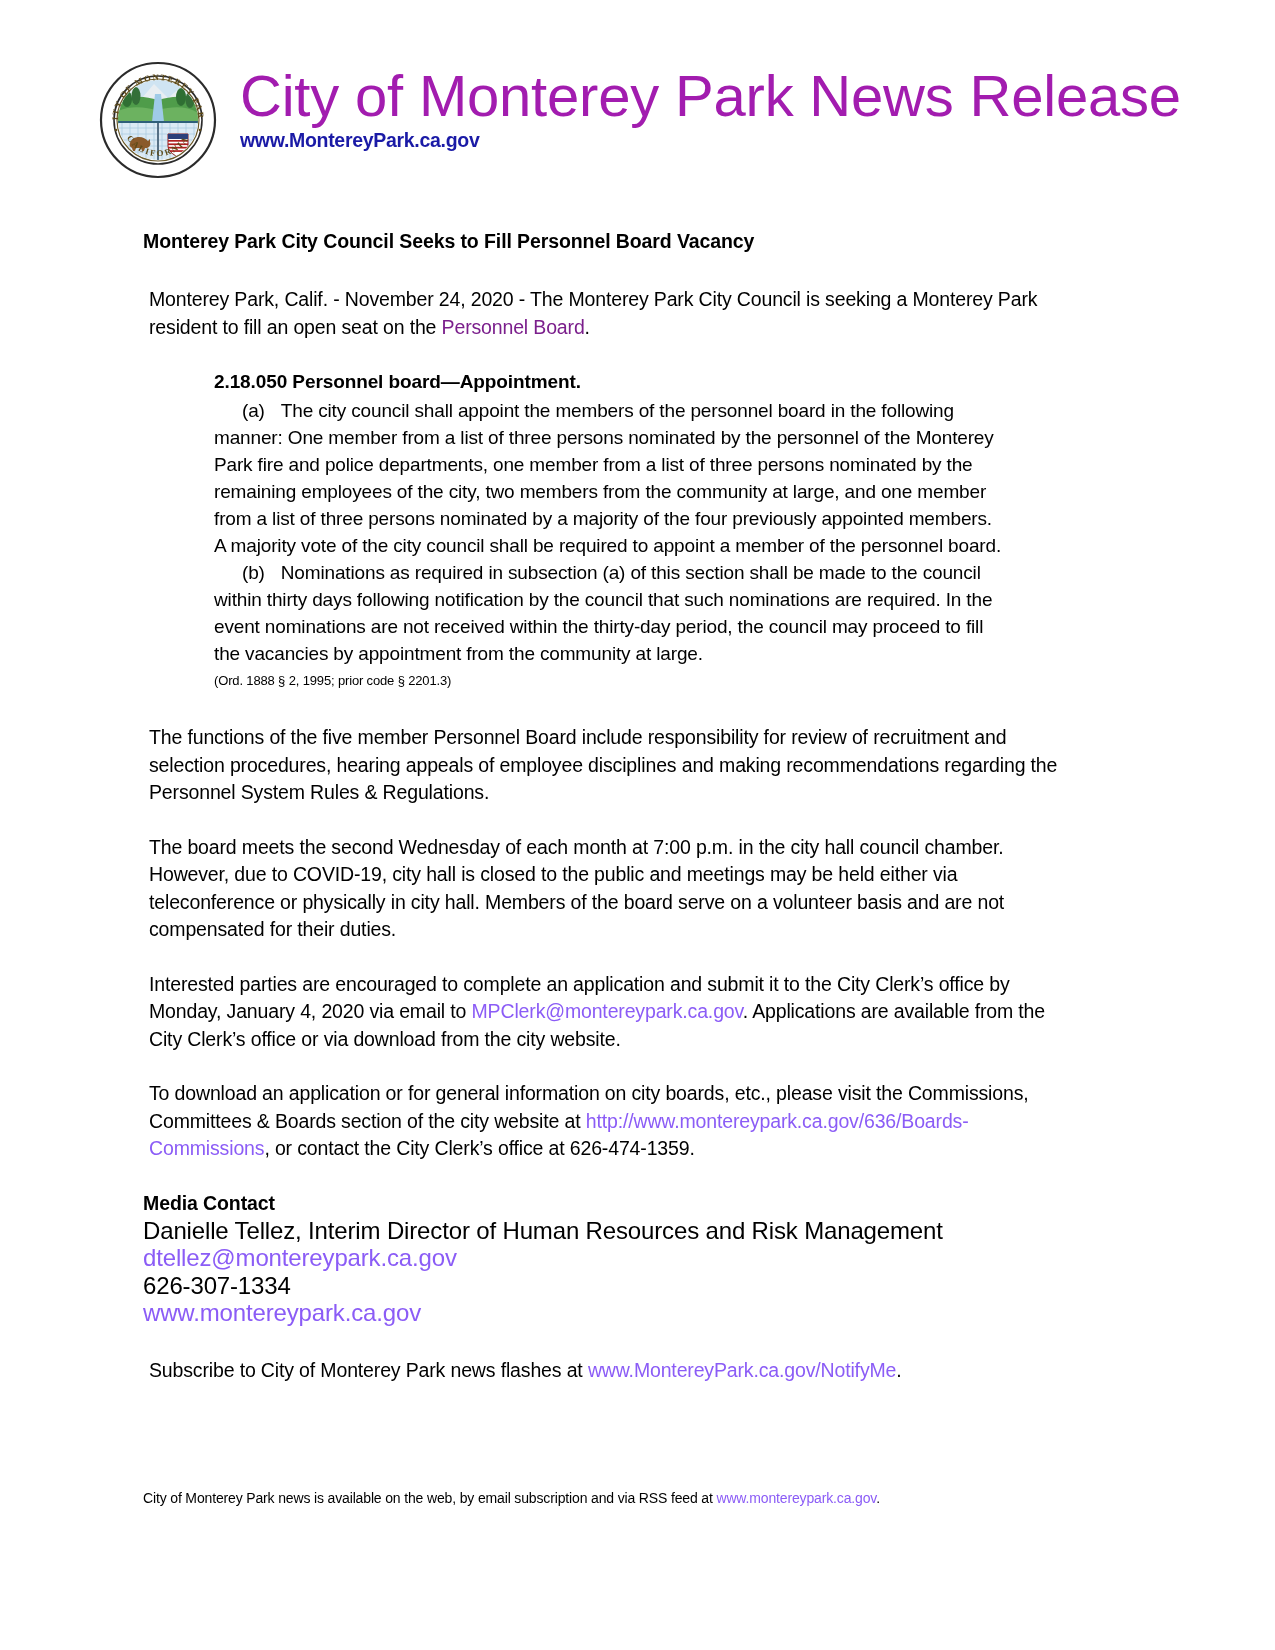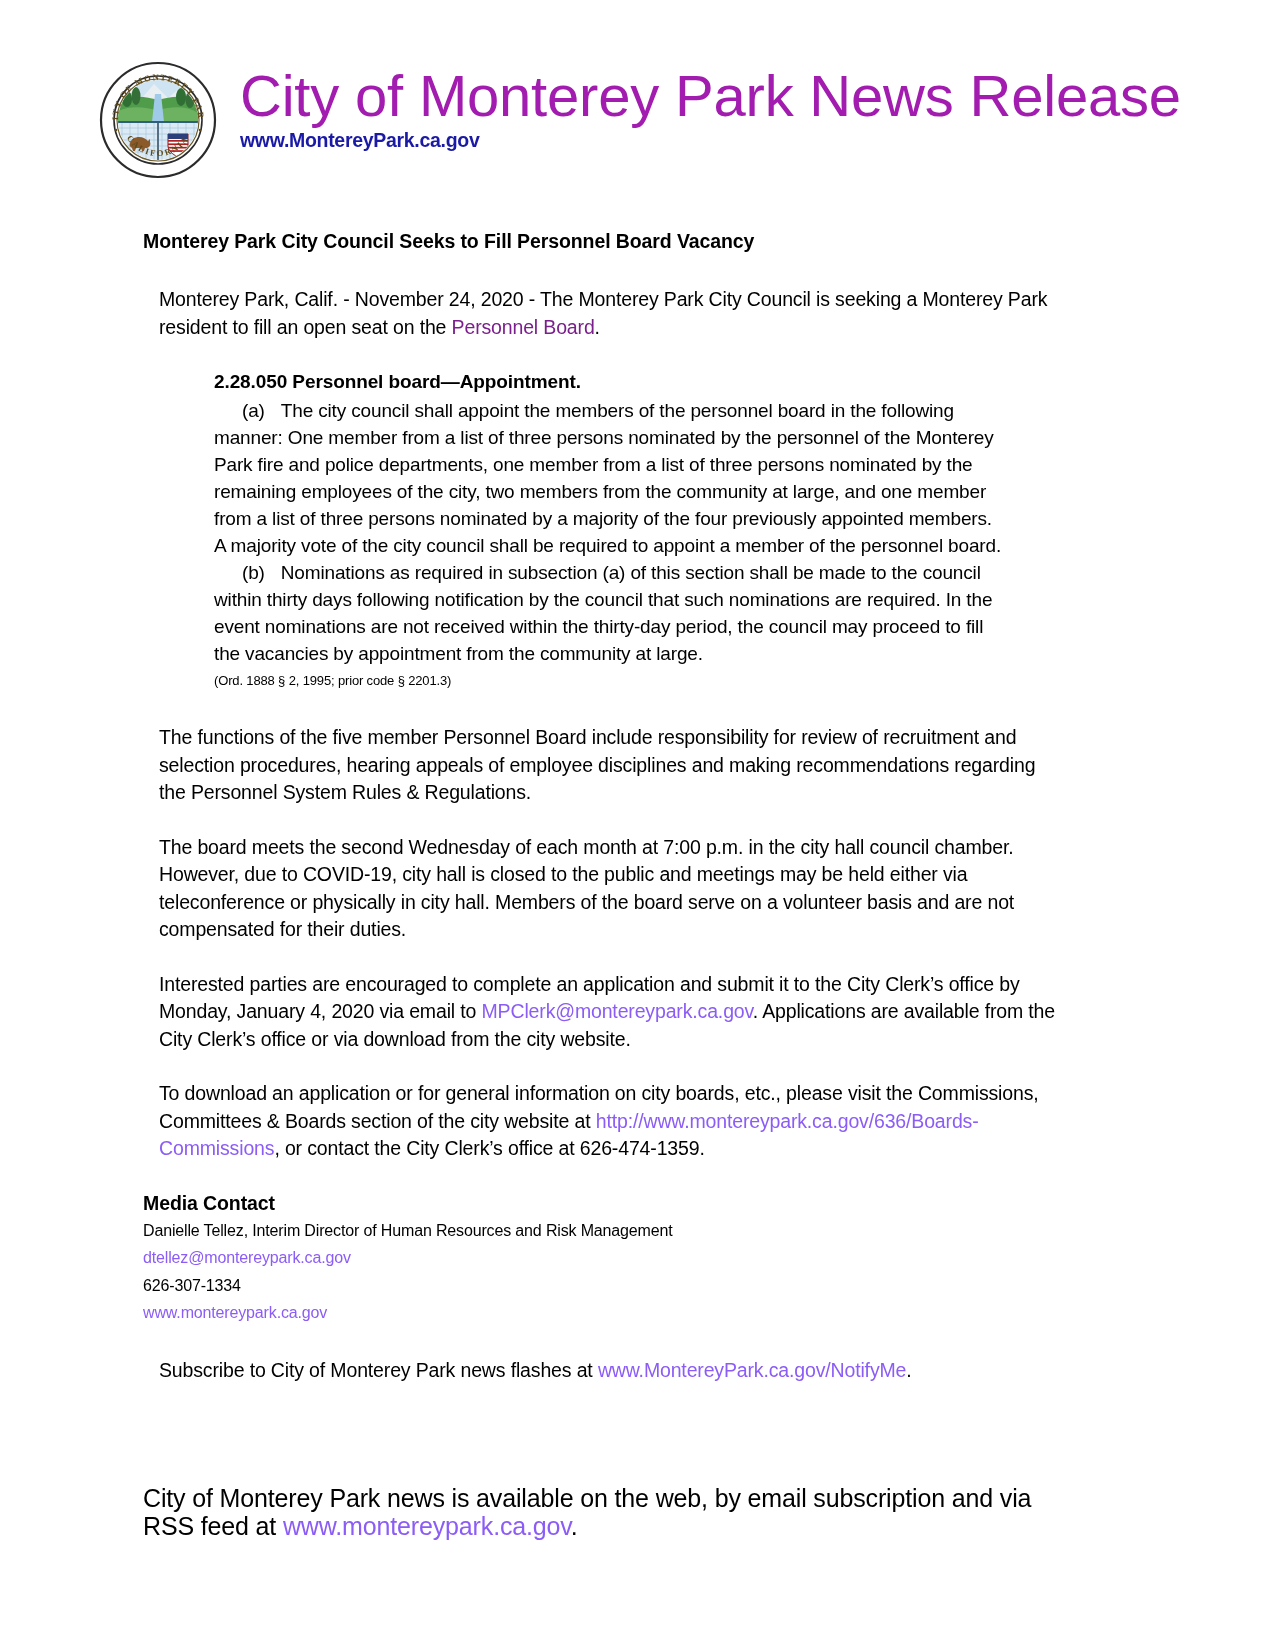--- a/index.html
+++ b/index.html
@@ -72,21 +72,21 @@
     font-size: 19.5px;
     line-height: 26px;
     font-weight: bold;
     color: #000000;
     margin: 0 0 32px 0;
     letter-spacing: -0.1px;
   }
   p.body-text {
     font-size: 19.5px;
     line-height: 27.5px;
-    margin: 0 0 27px 16px;
+    margin: 0 0 27px 6px;
     color: #000000;
     letter-spacing: -0.15px;
     text-align: left;
   }
   a, .link {
     color: #8b5cf6;
     text-decoration: none;
   }
   .link-visited {
     color: #7b1f8c;
@@ -128,34 +128,34 @@
   }
 
   .media-heading {
     font-size: 19.5px;
     line-height: 27px;
     font-weight: bold;
     margin: 0;
     letter-spacing: -0.1px;
   }
   .media-line {
-    font-size: 16px;
+    font-size: 24px;
     line-height: 27.5px;
     margin: 0;
     letter-spacing: -0.15px;
   }
   .block-gap-big { height: 30px; }
   .footer-block {
     position: absolute;
     left: 143px;
     top: 1485px;
     width: 922px;
   }
   .footer-line {
-    font-size: 25px;
+    font-size: 14px;
     line-height: 27.5px;
     margin: 0;
     letter-spacing: -0.15px;
   }
 </style>
 </head>
 <body>
 
 <div class="page">
 
@@ -247,21 +247,21 @@
     </div>
   </div>
 
   <div class="content">
 
     <h1 class="doc-title">Monterey Park City Council Seeks to Fill Personnel Board Vacancy</h1>
 
     <p class="body-text"><span>Monterey Park, Calif. - November 24, 2020 - The Monterey Park City Council is seeking a Monterey Park resident to fill an open seat on the </span><span class="link-visited">Personnel Board</span><span>.</span></p>
 
     <div class="ordinance">
-      <p class="ord-heading">2.28.050 Personnel board—Appointment.</p>
+      <p class="ord-heading">2.18.050 Personnel board—Appointment.</p>
       <p class="ord-para"><span class="ord-indent"></span><span>(a)</span><span class="ord-gap"></span><span>The city council shall appoint the members of the personnel board in the following manner: One member from a list of three persons nominated by the personnel of the Monterey Park fire and police departments, one member from a list of three persons nominated by the remaining employees of the city, two members from the community at large, and one member from a list of three persons nominated by a majority of the four previously appointed members. A majority vote of the city council shall be required to appoint a member of the personnel board.</span></p>
       <p class="ord-para"><span class="ord-indent"></span><span>(b)</span><span class="ord-gap"></span><span>Nominations as required in subsection (a) of this section shall be made to the council within thirty days following notification by the council that such nominations are required. In the event nominations are not received within the thirty-day period, the council may proceed to fill the vacancies by appointment from the community at large.</span></p>
       <p class="ord-cite">(Ord. 1888 § 2, 1995; prior code § 2201.3)</p>
     </div>
 
     <p class="body-text">The functions of the five member Personnel Board include responsibility for review of recruitment and selection procedures, hearing appeals of employee disciplines and making recommendations regarding the Personnel System Rules &amp; Regulations.</p>
 
     <p class="body-text">The board meets the second Wednesday of each month at 7:00 p.m. in the city hall council chamber. However, due to COVID-19, city hall is closed to the public and meetings may be held either via teleconference or physically in city hall. Members of the board serve on a volunteer basis and are not compensated for their duties.</p>
 
     <p class="body-text"><span>Interested parties are encouraged to complete an application and submit it to the City Clerk’s office by Monday, January 4, 2020 via email to </span><span class="link">MPClerk@montereypark.ca.gov</span><span>. Applications are available from the City Clerk’s office or via download from the city website.</span></p>

